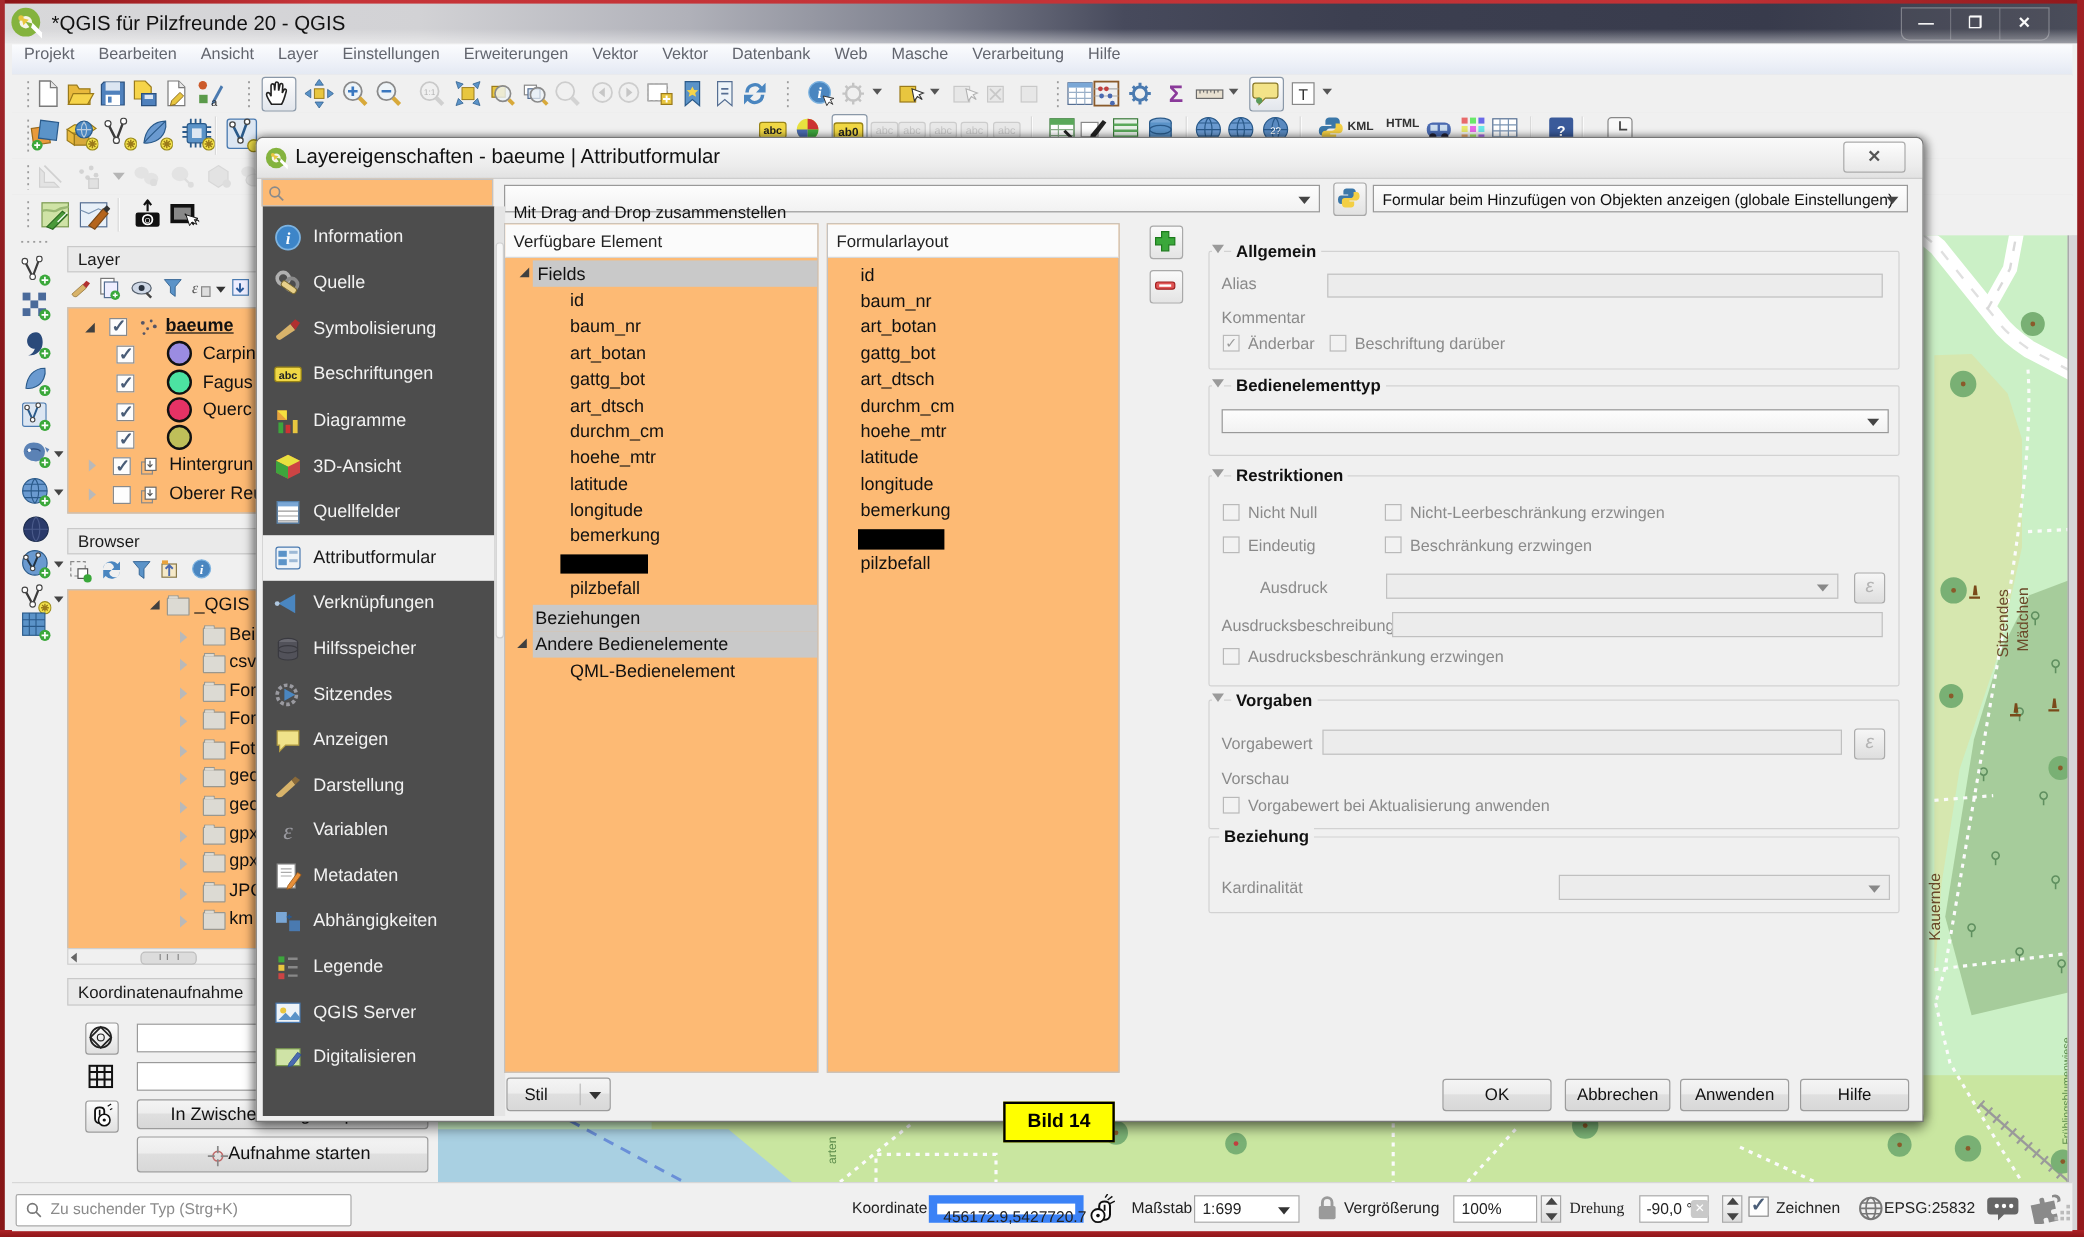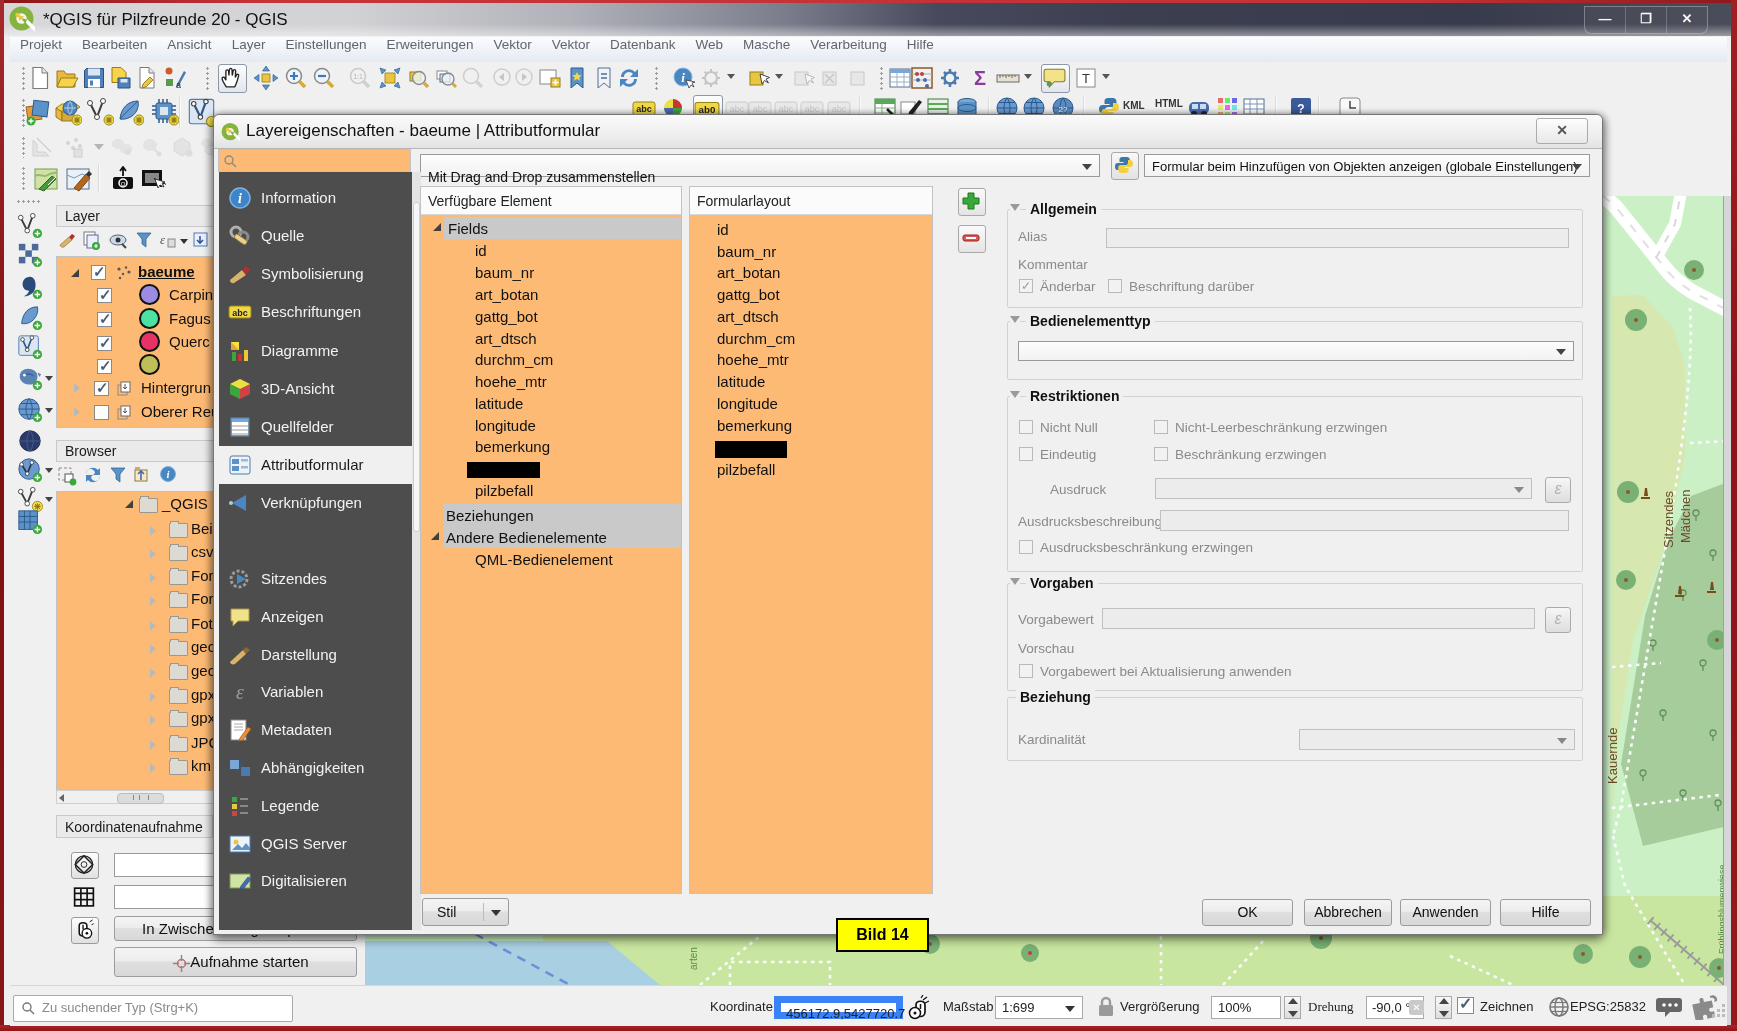--- a/index.html
+++ b/index.html
@@ -1229,20 +1229,28 @@
         </svg>
         <span>Attributformular</span>
       </div>
     <div class="sitem" style="top:312px;">
         <svg class="sicon" viewBox="0 0 24 24">
           <path d="M4 12 18 4v16z" fill="#4a86c0"></path>
           <circle cx="3" cy="12" r="2" fill="#b0c8e0"></circle>
         </svg>
         <span>Verknüpfungen</span>
       </div>
+    <div class="sitem" style="top:350px;">
+        <svg class="sicon" viewBox="0 0 24 24">
+          <ellipse cx="12" cy="6" rx="8" ry="3" fill="#6a6a72" stroke="#3a3a40"></ellipse>
+          <path d="M4 6v12c0 1.7 3.6 3 8 3s8-1.3 8-3V6" fill="#52525a" stroke="#3a3a40"></path>
+          <ellipse cx="12" cy="12" rx="8" ry="3" fill="none" stroke="#3a3a40"></ellipse>
+        </svg>
+        <span>Hilfsspeicher</span>
+      </div>
     <div class="sitem" style="top:388px;">
         <svg class="sicon" viewBox="0 0 24 24">
           <circle cx="11" cy="12" r="8" fill="none" stroke="#9a9aa0" stroke-width="3" stroke-dasharray="3 2"></circle>
           <path d="M9 7l9 5-9 5z" fill="#4a86c0"></path>
         </svg>
         <span>Sitzendes</span>
       </div>
     <div class="sitem" style="top:426px;">
         <svg class="sicon" viewBox="0 0 24 24">
           <path d="M3 4h18v12H10l-5 5v-5H3z" fill="#f0e28a" stroke="#b09a40"></path>

